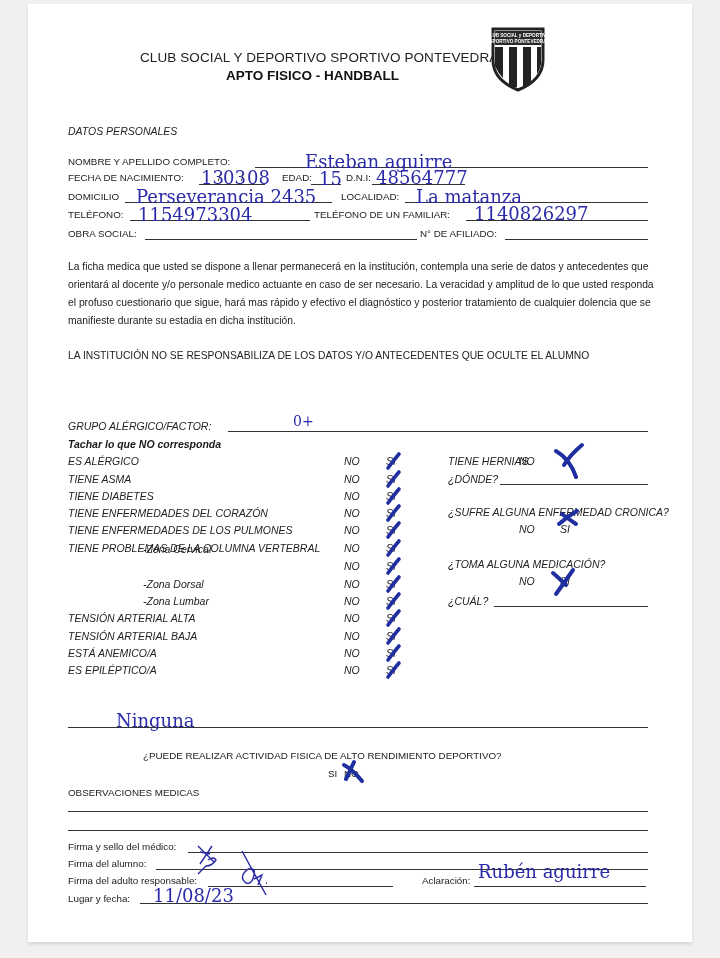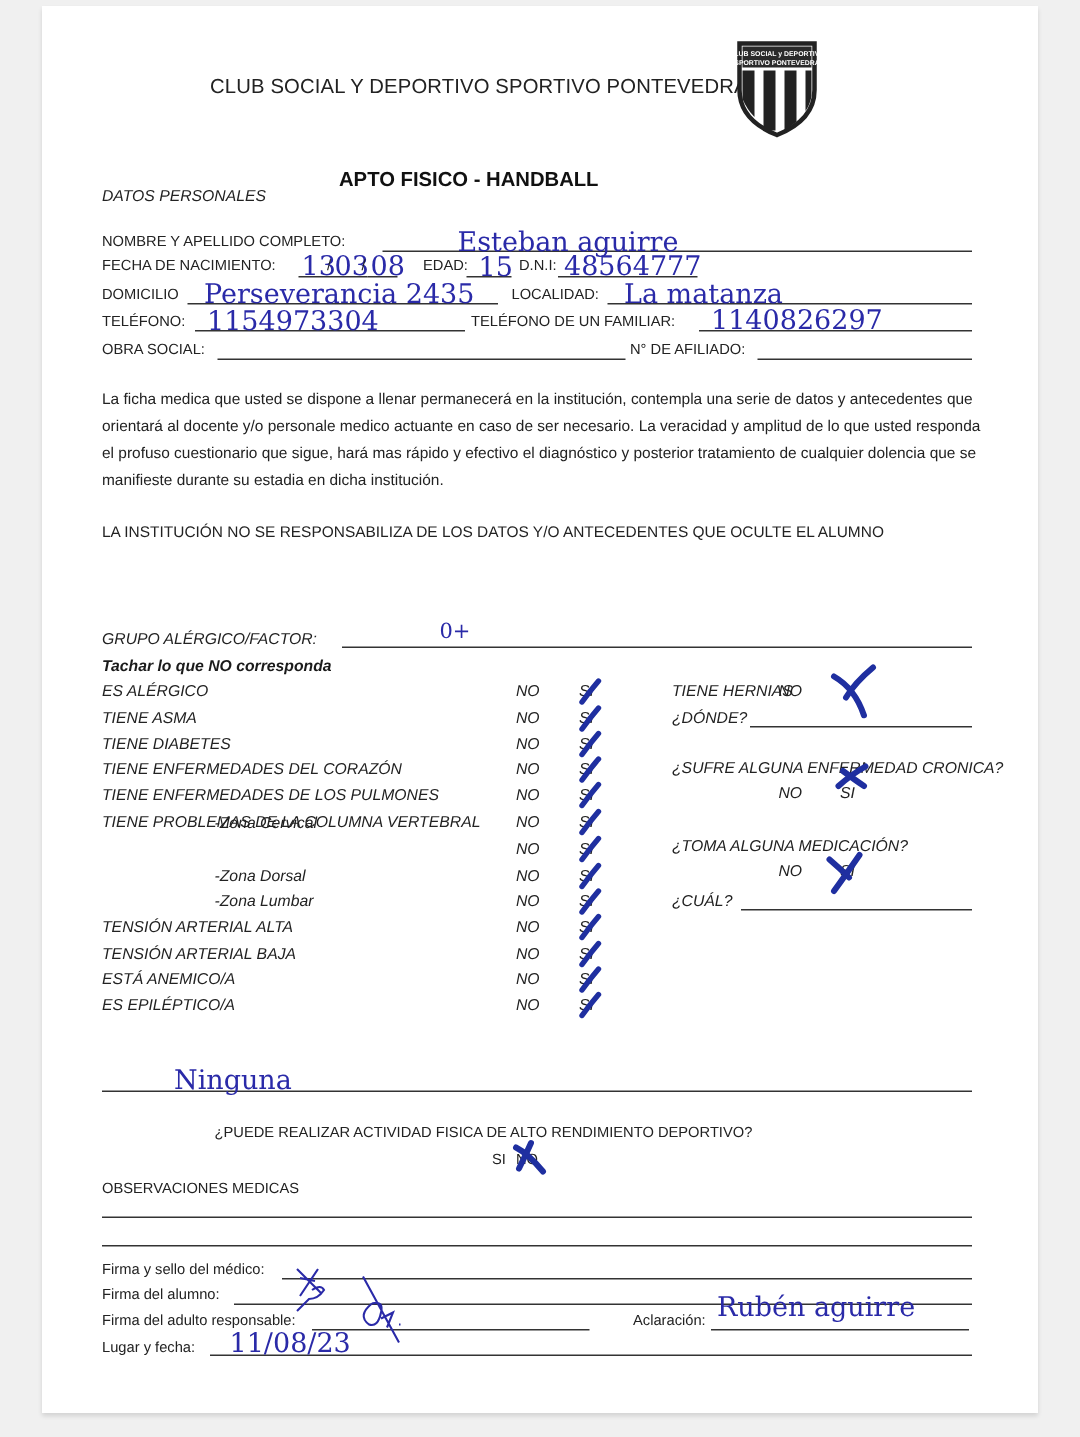--- a/index.html
+++ b/index.html
@@ -22,21 +22,21 @@
     .italic-bold { font-style: italic; font-weight: bold; font-size: 10.5px; }
     .mark { position: absolute; }
     .crest { position: absolute; }
   </style>
 </head>
 <body>
 
 <div class="page">
 
   <div class="abs hdr1" style="left:112px; top:46px;">CLUB SOCIAL Y DEPORTIVO SPORTIVO PONTEVEDRA</div>
-  <div class="abs hdr2" style="left:198px; top:64px;margin-top:44px;">APTO FISICO - HANDBALL</div>
+  <div class="abs hdr2" style="left:198px; top:64px;">APTO FISICO - HANDBALL</div>
 
   <svg class="crest" style="left:462px; top:22px;" width="56" height="66" viewBox="0 0 56 66">
     <path d="M3 3 L53 3 L53 34 Q53 54 28 64 Q3 54 3 34 Z" fill="#fff" stroke="#222" stroke-width="3"></path>
     <rect x="5" y="5" width="46" height="14" fill="#2a2a2a"></rect>
     <text x="28" y="11" font-size="4.6" fill="#fff" text-anchor="middle" font-family="Liberation Sans, sans-serif" font-weight="bold">CLUB SOCIAL y DEPORTIVO</text>
     <text x="28" y="17" font-size="4.6" fill="#fff" text-anchor="middle" font-family="Liberation Sans, sans-serif" font-weight="bold">SPORTIVO PONTEVEDRA</text>
     <path d="M5 21 L13 21 L13 52 Q8 47 5 40 Z" fill="#222"></path>
     <rect x="19" y="21" width="8" height="40" fill="#222"></rect>
     <path d="M33 21 L41 21 L41 55 Q37 59 33 61 Z" fill="#222"></path>
     <path d="M47 21 L51 21 L51 38 Q50 44 47 48 Z" fill="#222"></path>

